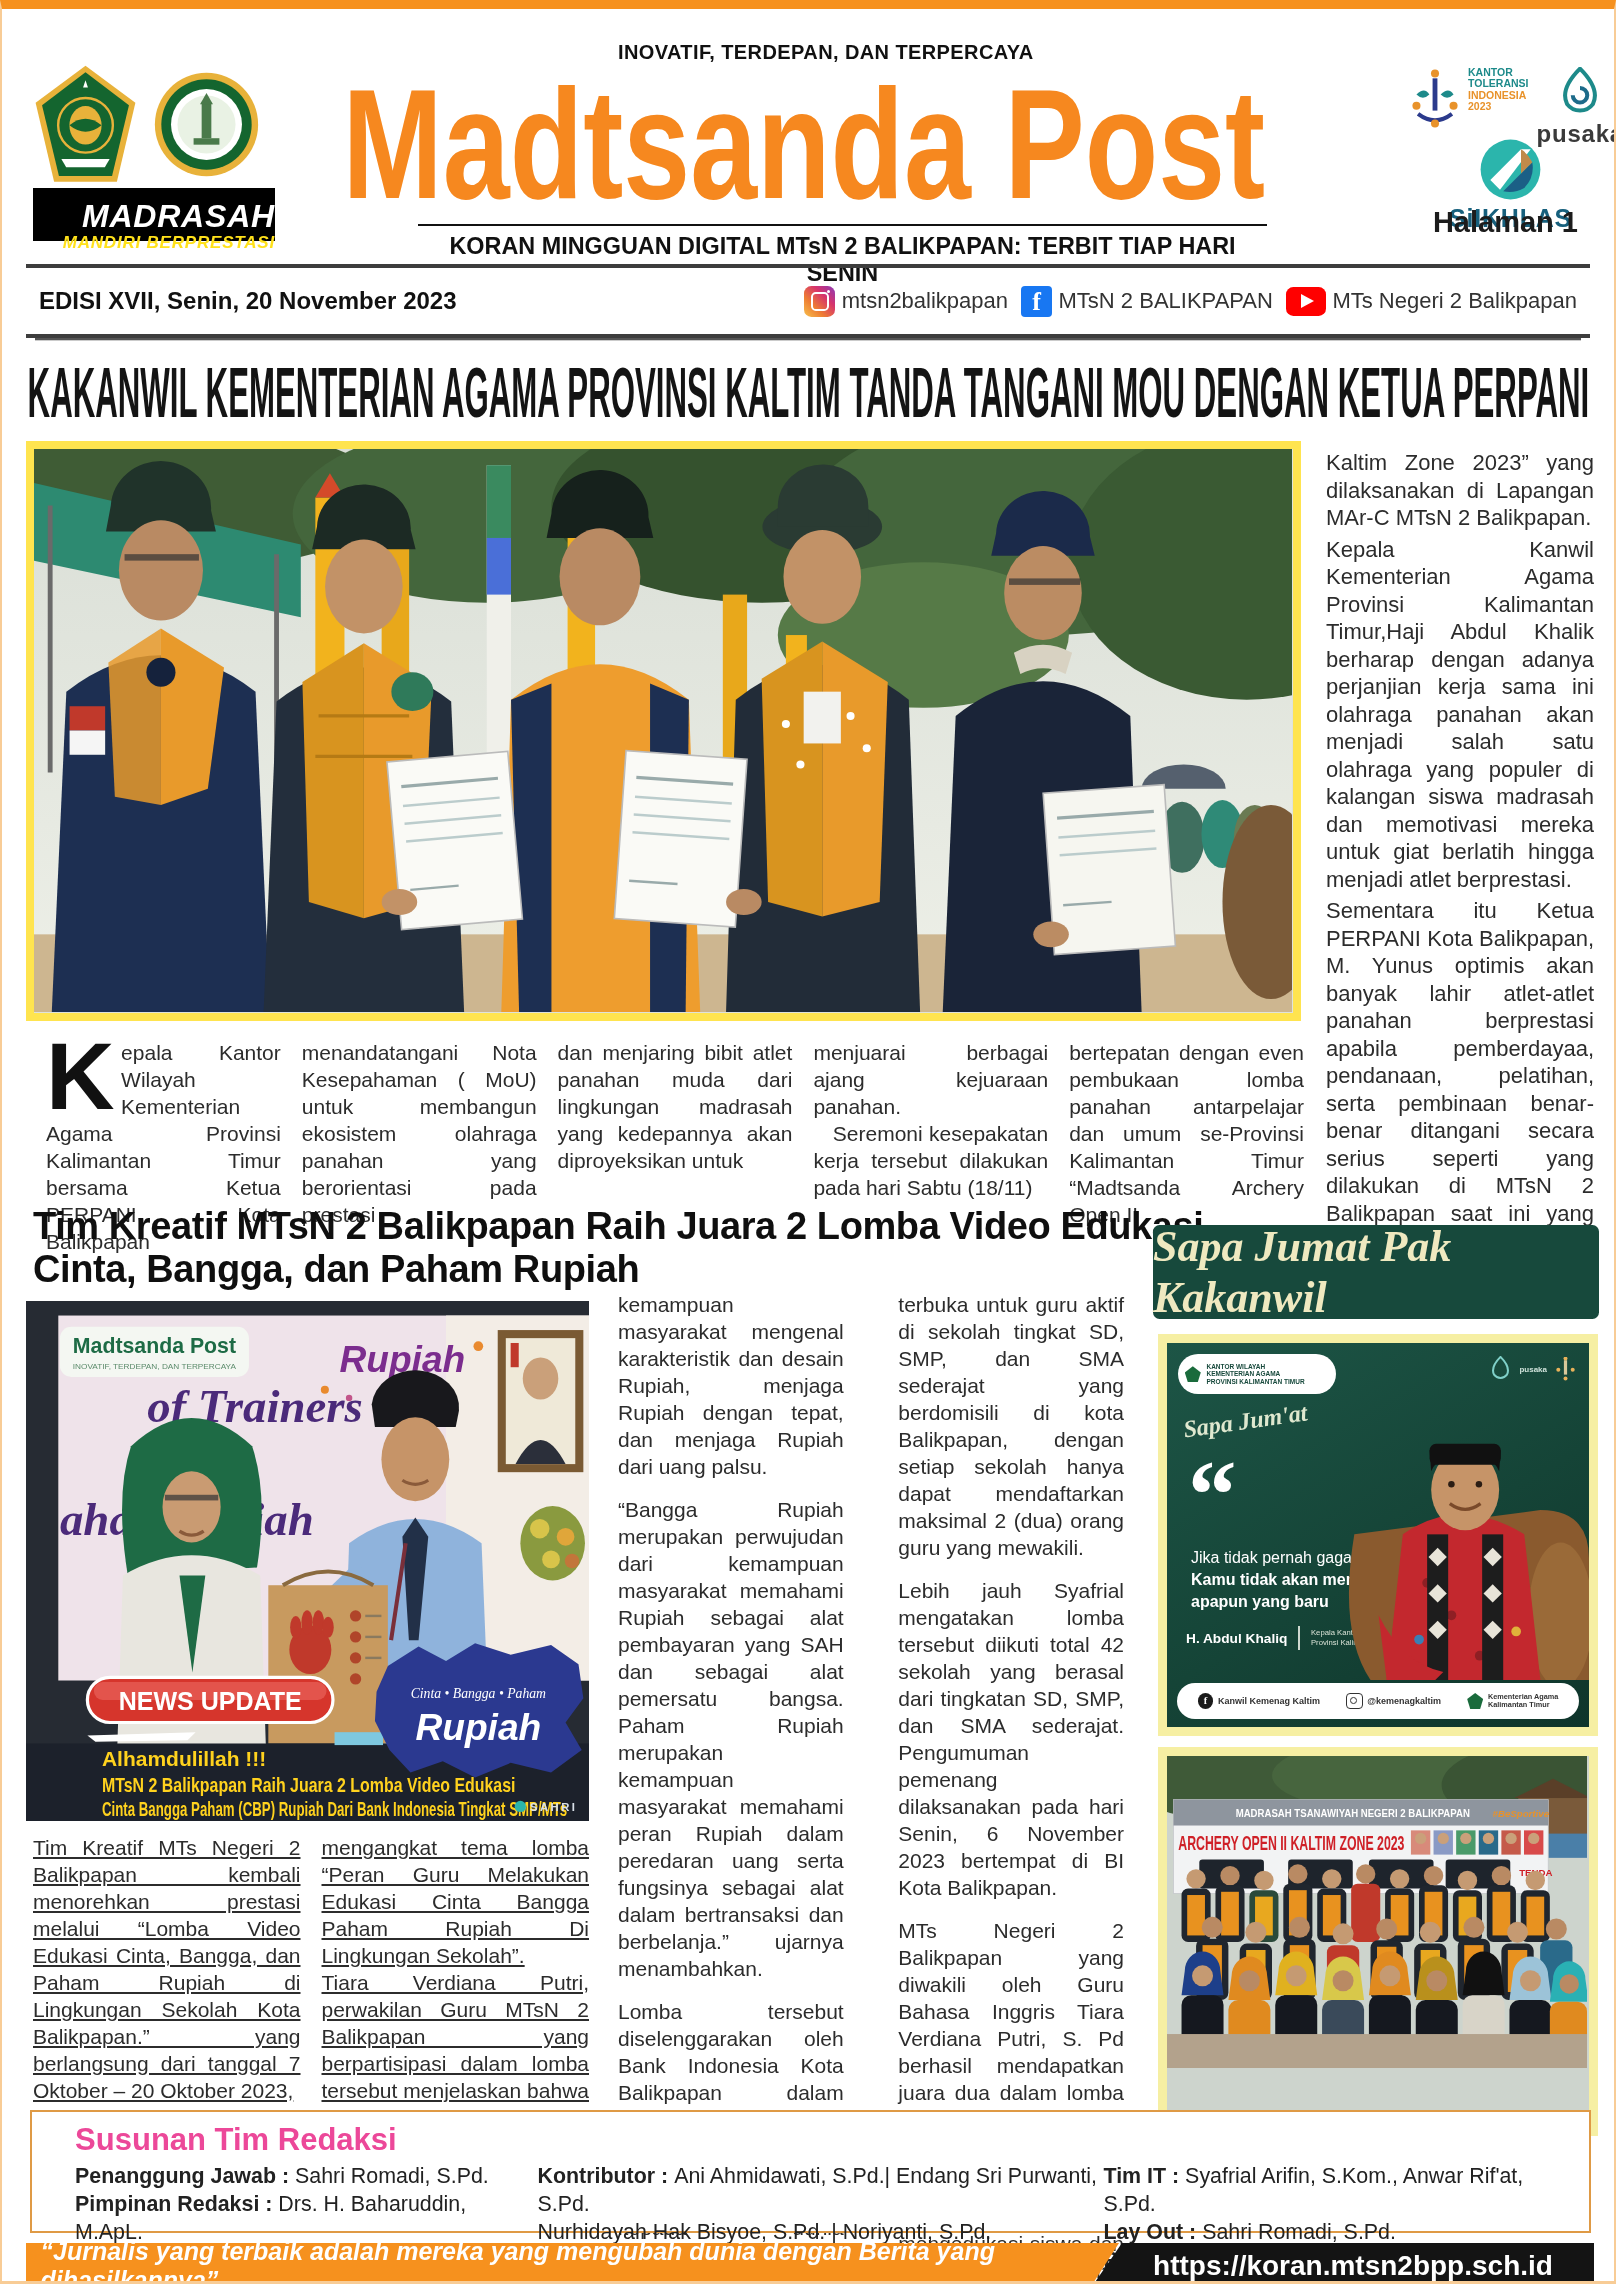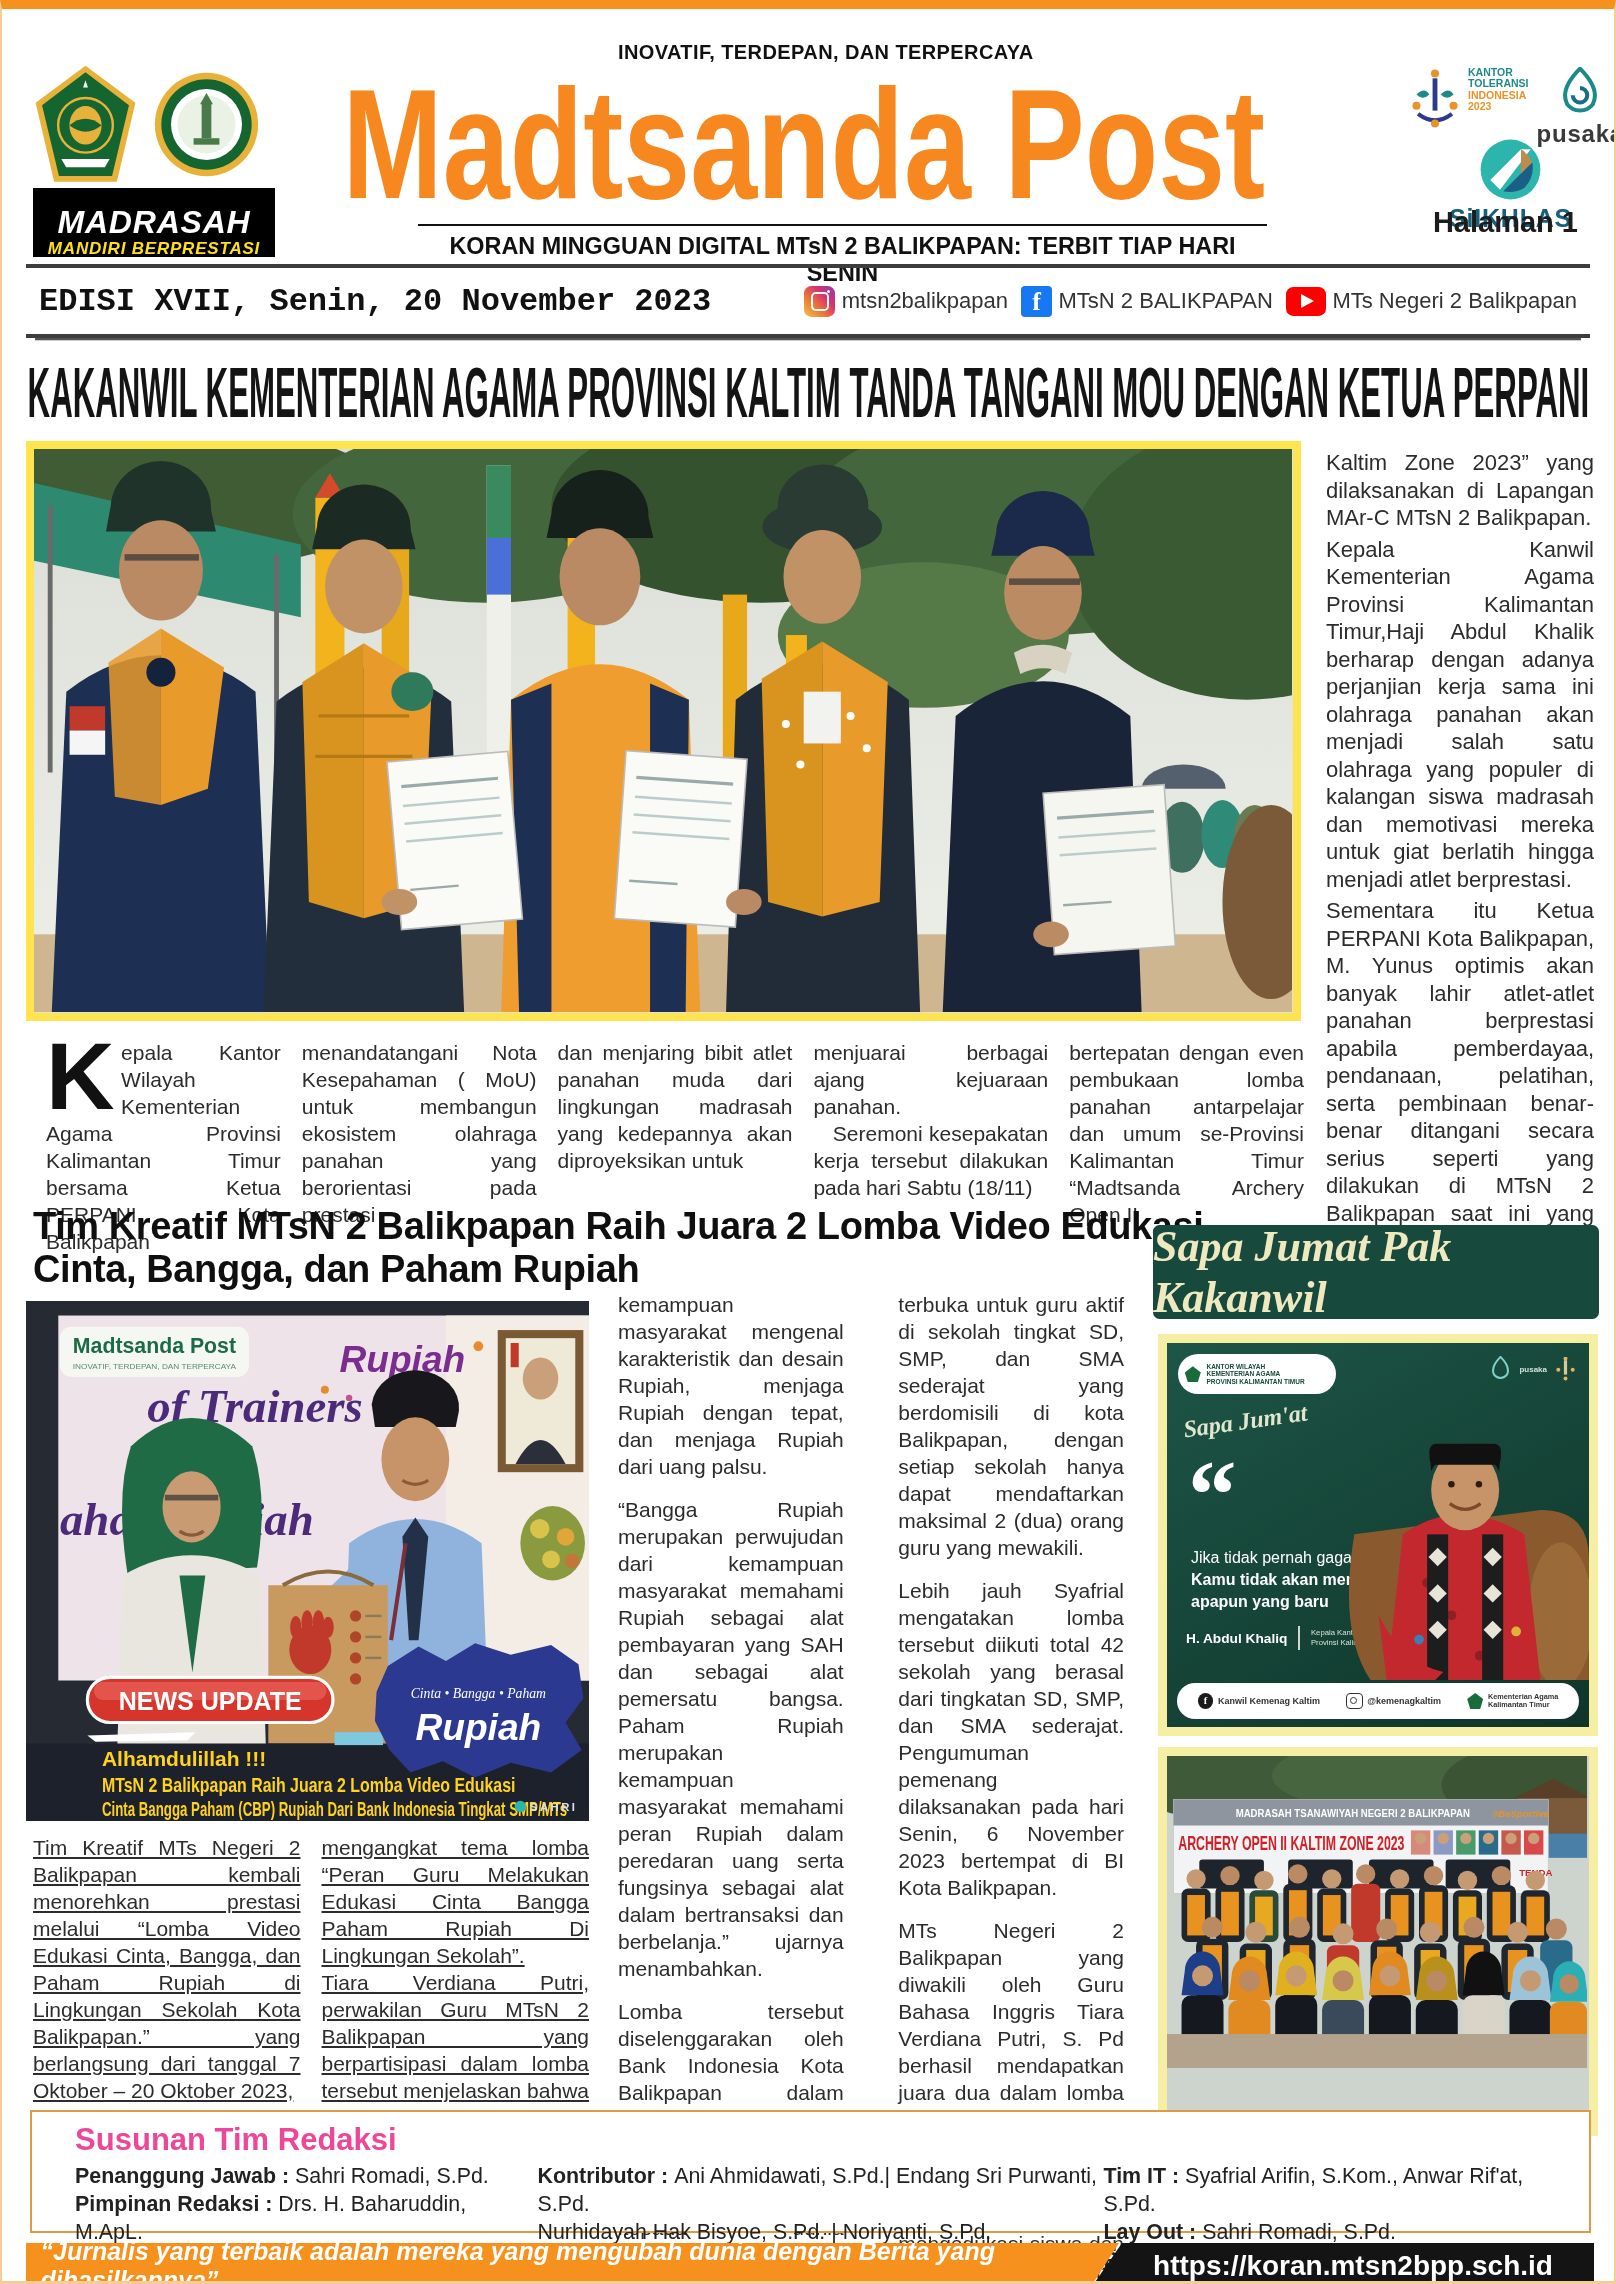--- a/index.html
+++ b/index.html
@@ -1,37 +1,37 @@
 <!DOCTYPE html>
 <html style="font-size:13px"><head>
 <meta charset="utf-8">
 <style>
   html,body{margin:0;padding:0;background:#fff;}
   body{font-family:"Liberation Sans",sans-serif;color:#222;}
   .page{position:relative;width:1616px;height:2284px;background:#fff;box-sizing:border-box;
         border-top:9.7px solid #F6911E;border-left:2.4px solid #F8CC96;border-right:2.4px solid #F8CC96;border-bottom:3.2px solid #F8CC96;overflow:hidden;}
   .abs{position:absolute;}
   
-  .badge{position:absolute;left:31px;top:179px;width:242px;height:69px;background:#000;color:#fff;text-align:center;padding-top:17px;box-sizing:border-box;}
+  .badge{position:absolute;left:31px;top:179px;width:242px;height:53px;background:#000;color:#fff;text-align:right;padding-top:11px;box-sizing:border-box;}
   .badge .b1{font-style:italic;font-weight:bold;font-size:32px;letter-spacing:0.8px;line-height:34px;}
   .badge .b2{color:#ffe11a;font-weight:bold;font-size:17px;font-style:italic;letter-spacing:0.8px;}
   .tagline{position:absolute;left:616px;top:32px;font-weight:bold;font-size:20px;letter-spacing:0.4px;color:#111;}
   .subtitle{position:absolute;left:416px;top:215px;width:849px;border-top:2.4px solid #111;padding-top:6.5px;text-align:center;font-weight:bold;font-size:23.4px;color:#111;}
   .halaman{position:absolute;right:36px;top:197px;font-weight:bold;font-size:29px;color:#1c1c1c;}
   .pusaka-word{font-weight:bold;font-size:24px;color:#3a3a3a;letter-spacing:0.8px;}
   .siikhlas-word{font-weight:bold;font-size:25px;color:#17607d;letter-spacing:0.8px;}
   .tol-lines div{font-size:10.5px;font-weight:bold;line-height:11.3px;}
   .tol-lines .t1,.tol-lines .t2{color:#1d8a8a;}
   .tol-lines .t3{color:#e8922a;}
   .tol-lines .t4{color:#e8922a;}
   
   .edition-bar{position:absolute;left:24px;right:24px;top:255px;height:74px;
      border-top:4.8px solid #3d3d3d;border-bottom:4.8px solid #3d3d3d;box-shadow:0 11.3px 0 -9px #555;
      display:flex;align-items:center;justify-content:space-between;padding:0 13px;box-sizing:border-box;}
-  .edition-date{font-family:Liberation Mono, monospace;font-weight:bold;font-size:32px;color:#111;}
+  .edition-date{font-family:Liberation Sans, sans-serif;font-weight:bold;font-size:24px;color:#111;}
   .socials{display:flex;align-items:center;gap:13px;}
   .soc{display:flex;align-items:center;gap:6.5px;font-size:22px;color:#333;}
   .ig{width:31px;height:31px;border-radius:7.3px;background:linear-gradient(45deg,#f7c04c,#ee7d33,#d6336c,#8a3ab9);position:relative;}
   .ig i{position:absolute;left:6.5px;top:6.5px;width:14.5px;height:14.5px;border:2.4px solid #fff;border-radius:4.8px;display:block;}
   .ig b{position:absolute;right:4.8px;top:4px;width:3.2px;height:3.2px;background:#fff;border-radius:50%;}
   .fb{width:31px;height:31px;background:#1877F2;border-radius:4px;color:#fff;font-weight:bold;font-size:26px;text-align:center;line-height:31px;font-family:"Liberation Serif",serif;}
   .yt{width:40px;height:29px;background:#FF0000;border-radius:7.3px;position:relative;}
   .yt i{position:absolute;left:15.4px;top:7.3px;border-left:13px solid #fff;border-top:7.3px solid transparent;border-bottom:7.3px solid transparent;display:block;}
   
   .headline1{position:absolute;left:24px;top:343px;}

